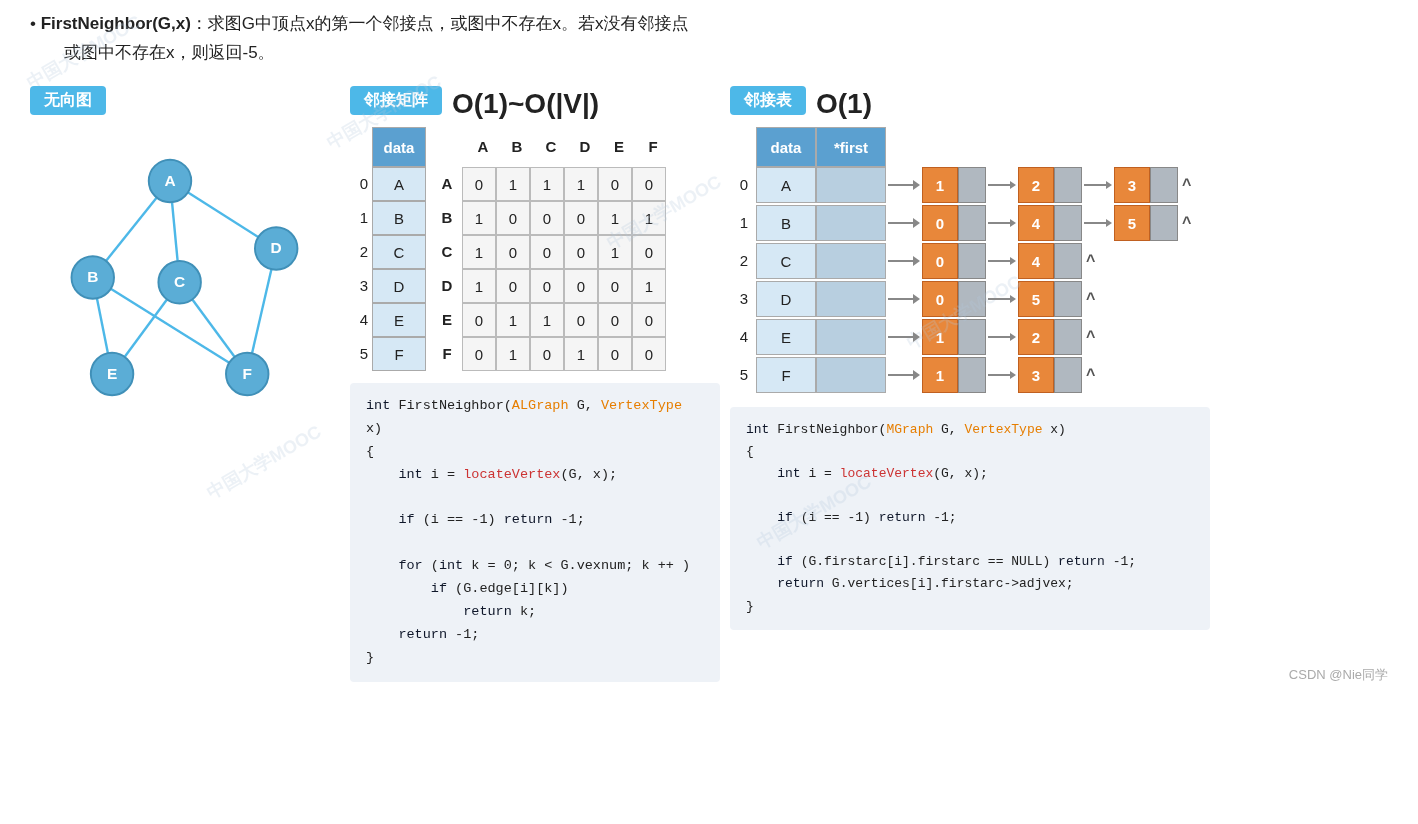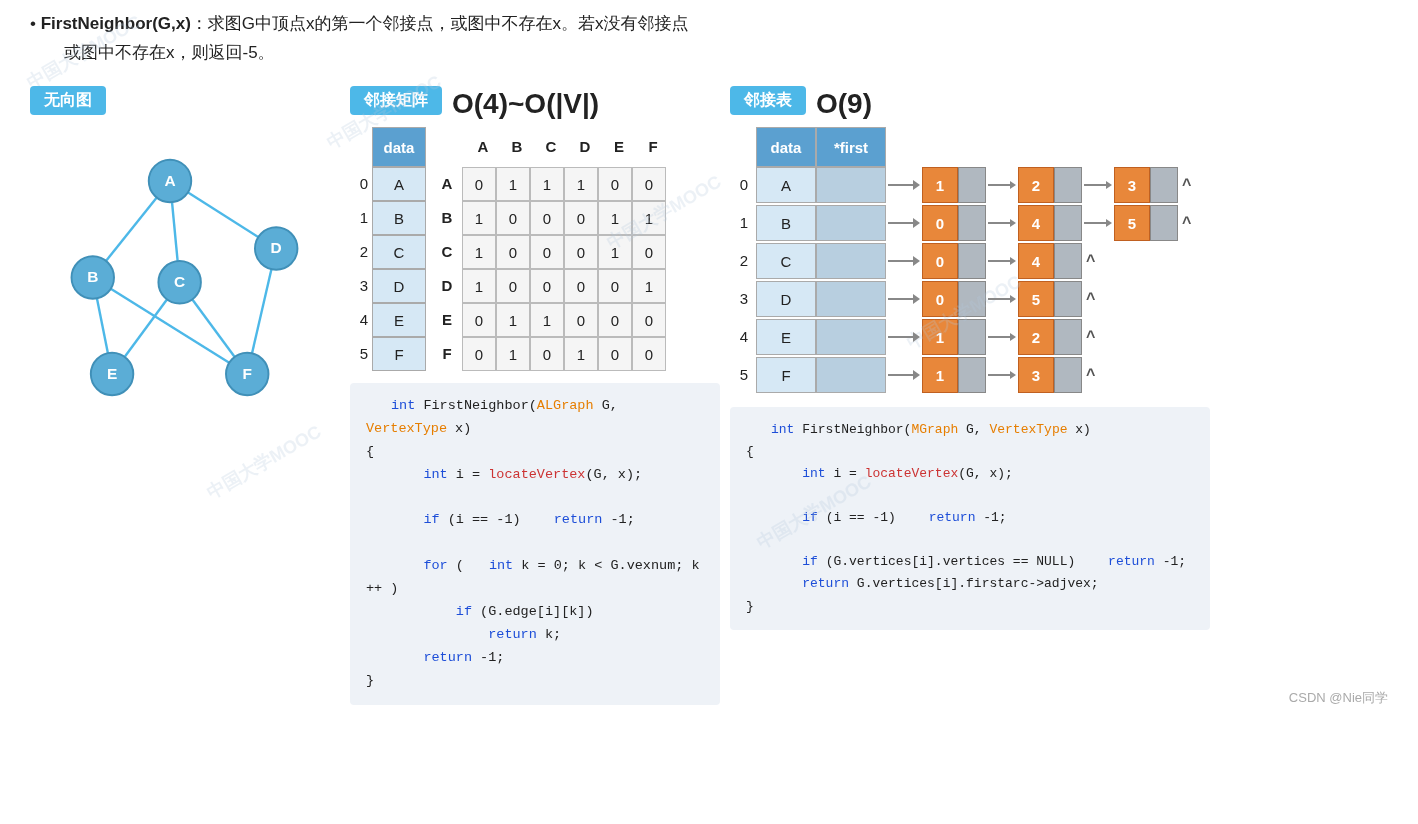--- a/index.html
+++ b/index.html
@@ -158,21 +158,21 @@
       background: #eef2f7;
       border-radius: 4px;
       padding: 12px 16px;
       font-family: 'Courier New', monospace;
       font-size: 13.5px;
       margin-top: 12px;
       width: 370px;
       line-height: 1.7;
     }
     .code-black { color: #222; }
-    .code-blue { color: #1d4ed8; margin-left: 25px; }
+    .code-blue { color: #0f172a; }
     .code-red { color: #cc3333; }
     .code-orange { color: #e67e00; }
 
     
     .adjlist-section {
       flex: 1;
       min-width: 0;
     }
     .adjlist-header-row {
       display: flex;
@@ -245,21 +245,21 @@
         <circle cx="80" cy="260" r="22" fill="#5badd6" stroke="#4090b8" stroke-width="2"></circle>
         <text x="80" y="265" text-anchor="middle" font-size="16" font-weight="bold" fill="white">E</text>
         <circle cx="220" cy="260" r="22" fill="#5badd6" stroke="#4090b8" stroke-width="2"></circle>
         <text x="220" y="265" text-anchor="middle" font-size="16" font-weight="bold" fill="white">F</text>
       </svg>
     </div>
 
     <div class="matrix-section">
       <div class="matrix-header-row">
         <div class="section-label">邻接矩阵</div>
-        <div class="complexity-label">O(4)~O(|V|)</div>
+        <div class="complexity-label">O(1)~O(|V|)</div>
       </div>
 
       <div style="display:flex;flex-direction:row;align-items:flex-start;">
 
         <div>
           <div class="matrix-index-cell header"></div>
           <div class="matrix-index-cell">0</div>
           <div class="matrix-index-cell">1</div>
           <div class="matrix-index-cell">2</div>
           <div class="matrix-index-cell">3</div>
@@ -361,21 +361,21 @@
         <span class="code-black">&nbsp;&nbsp;&nbsp;&nbsp;&nbsp;&nbsp;&nbsp;&nbsp;</span><span class="code-blue">if</span><span class="code-black"> (G.edge[i][k])</span><br>
         <span class="code-black">&nbsp;&nbsp;&nbsp;&nbsp;&nbsp;&nbsp;&nbsp;&nbsp;&nbsp;&nbsp;&nbsp;&nbsp;</span><span class="code-blue">return</span><span class="code-black"> k;</span><br>
         <span class="code-black">&nbsp;&nbsp;&nbsp;&nbsp;</span><span class="code-blue">return</span><span class="code-black"> -1;</span><br>
         <span class="code-black">}</span>
       </div>
     </div>
 
     <div class="adjlist-section">
       <div class="adjlist-header-row">
         <div class="section-label">邻接表</div>
-        <div class="complexity-label">O(9)</div>
+        <div class="complexity-label">O(1)</div>
       </div>
 
       <div style="display:flex;flex-direction:row;align-items:flex-start;">
 
         <div style="display:flex;flex-direction:column;margin-right:4px;">
           <div style="width:22px;height:40px;"></div>
           <div style="width:22px;height:36px;line-height:36px;text-align:right;font-size:15px;color:#222;padding-right:4px;margin-bottom:2px;">0</div>
           <div style="width:22px;height:36px;line-height:36px;text-align:right;font-size:15px;color:#222;padding-right:4px;margin-bottom:2px;">1</div>
           <div style="width:22px;height:36px;line-height:36px;text-align:right;font-size:15px;color:#222;padding-right:4px;margin-bottom:2px;">2</div>
           <div style="width:22px;height:36px;line-height:36px;text-align:right;font-size:15px;color:#222;padding-right:4px;margin-bottom:2px;">3</div>
@@ -528,21 +528,21 @@
         </div>
       </div>
 
       <div class="code-block-right">
         <span class="code-blue">int</span><span class="code-black"> FirstNeighbor(</span><span class="code-orange">MGraph</span><span class="code-black"> G, </span><span class="code-orange">VertexType</span><span class="code-black"> x)</span><br>
         <span class="code-black">{</span><br>
         <span class="code-black">&nbsp;&nbsp;&nbsp;&nbsp;</span><span class="code-blue">int</span><span class="code-black"> i = </span><span class="code-red">locateVertex</span><span class="code-black">(G, x);</span><br>
         <br>
         <span class="code-black">&nbsp;&nbsp;&nbsp;&nbsp;</span><span class="code-blue">if</span><span class="code-black"> (i == -1) </span><span class="code-blue">return</span><span class="code-black"> -1;</span><br>
         <br>
-        <span class="code-black">&nbsp;&nbsp;&nbsp;&nbsp;</span><span class="code-blue">if</span><span class="code-black"> (G.vertices[i].vertices == NULL) </span><span class="code-blue">return</span><span class="code-black"> -1;</span><br>
+        <span class="code-black">&nbsp;&nbsp;&nbsp;&nbsp;</span><span class="code-blue">if</span><span class="code-black"> (G.firstarc[i].firstarc == NULL) </span><span class="code-blue">return</span><span class="code-black"> -1;</span><br>
         <span class="code-black">&nbsp;&nbsp;&nbsp;&nbsp;</span><span class="code-blue">return</span><span class="code-black"> G.vertices[i].firstarc-&gt;adjvex;</span><br>
         <span class="code-black">}</span>
       </div>
     </div>
 
   </div>
 
   <div class="footer-credit">CSDN @Nie同学</div>
 </div>
 

